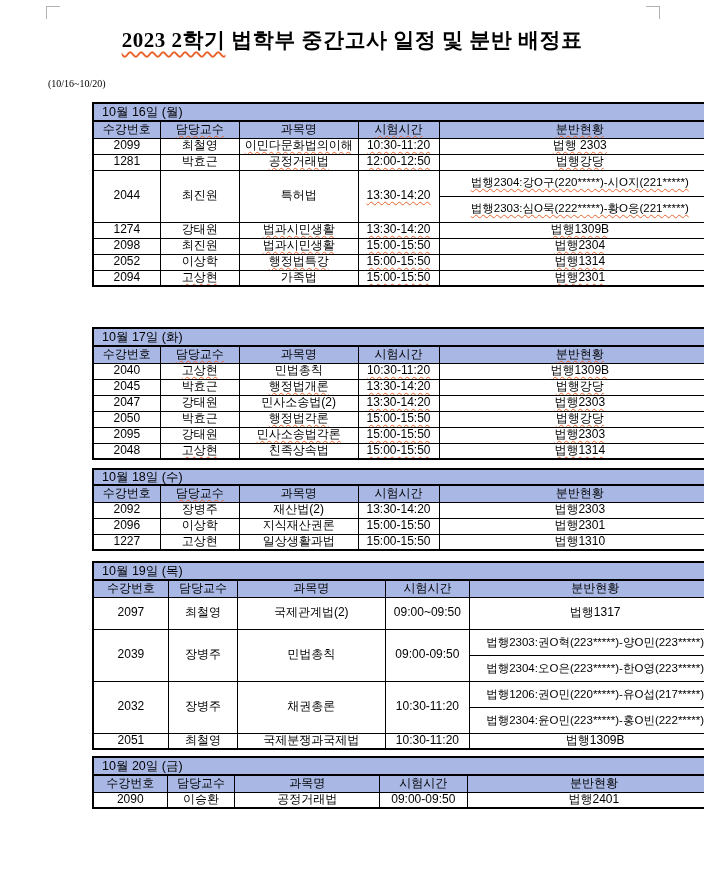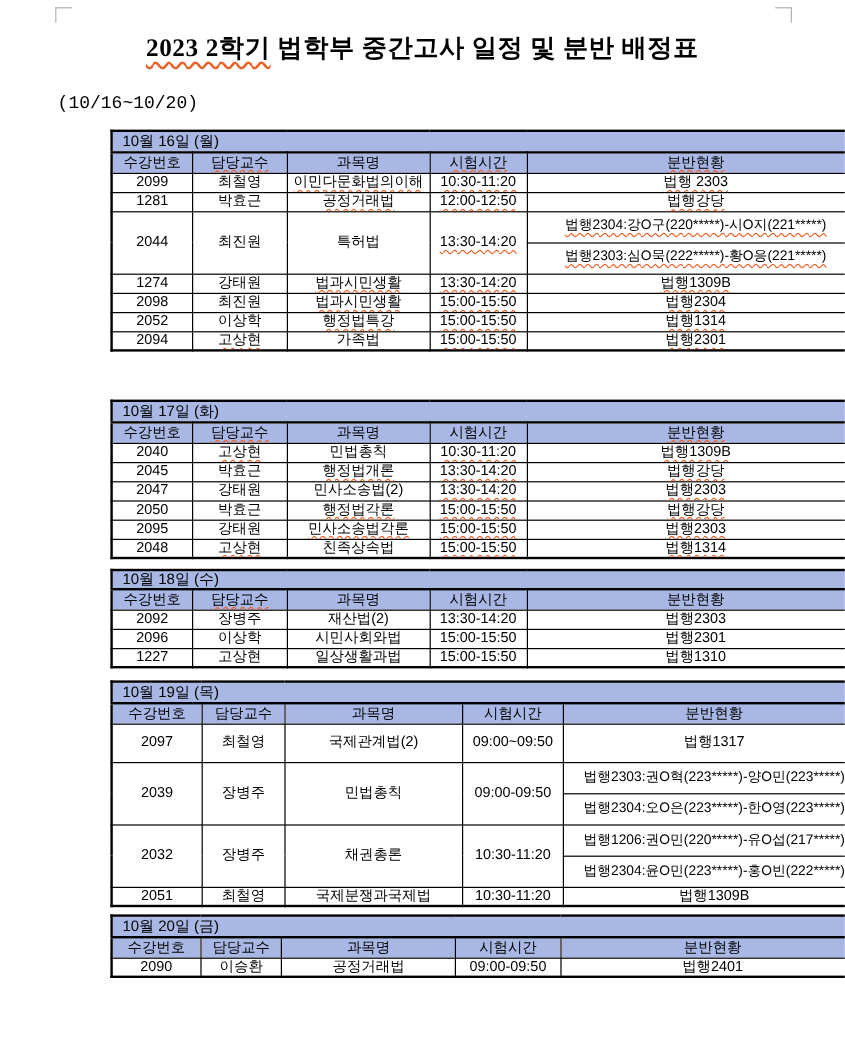--- a/index.html
+++ b/index.html
@@ -23,22 +23,22 @@
   }
   .squig-title {
     text-decoration-line:underline;
     text-decoration-style:wavy;
     text-decoration-color:var(--squiggle,#e8622a);
     text-decoration-thickness:2px;
     text-underline-offset:4px;
   }
   .subtitle {
     margin:22px 0 0 48px;
-    font-family:Liberation Mono, monospace;
-    font-size:15px;
+    font-family:Liberation Serif, serif;
+    font-size:10px;
   }
   .tables { margin-left:48px; width:630px;padding-left:44px; }
   table.sched {
     border-collapse:collapse; width:630px; table-layout:fixed;
     font-size:12px; border:2px solid #000;
   }
   .sched td {
     border:1px solid #000; text-align:center;
     padding:0 3px; white-space:nowrap; overflow:hidden;
     vertical-align:middle; line-height:1.15;
@@ -227,21 +227,21 @@
         <tr style="height: 16px;">
           <td class="">2092</td>
           <td class="">장병주</td>
           <td class="">재산법(2)</td>
           <td class="">13:30-14:20</td>
           <td class="">법행2303</td>
         </tr>
         <tr style="height: 16px;">
           <td class="">2096</td>
           <td class="">이상학</td>
-          <td class="">시민사회와법</td>
+          <td class="">지식재산권론</td>
           <td class="">15:00-15:50</td>
           <td class="">법행2301</td>
         </tr>
         <tr style="height: 16px;">
           <td class="">1227</td>
           <td class="">고상현</td>
           <td class="">일상생활과법</td>
           <td class="">15:00-15:50</td>
           <td class="">법행1310</td>
         </tr>

